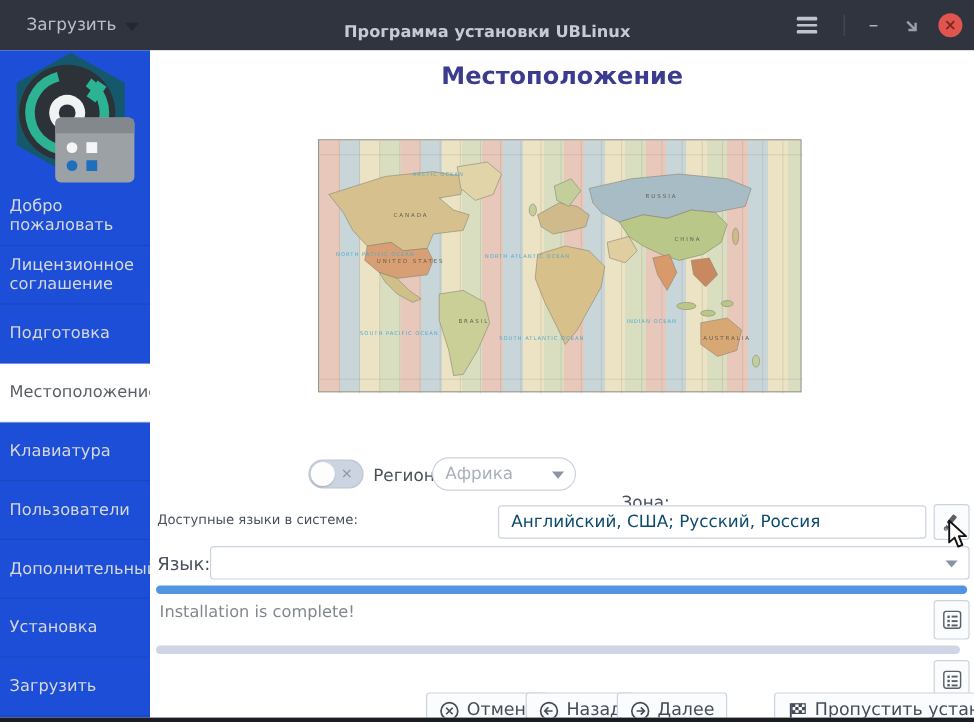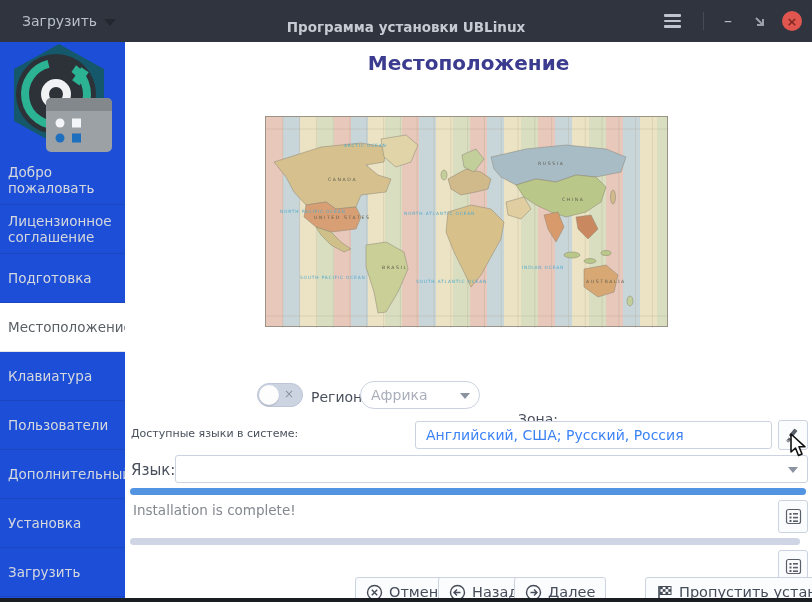--- a/index.html
+++ b/index.html
@@ -42,21 +42,21 @@
   .select-box { position:absolute; height:28px; background:#fff; border:1px solid #ccd3e0; border-radius:3px;
     display:flex; align-items:center; padding:0 26px 0 10px; font-size:14px; color:#a9afba; cursor:pointer;}
   .select-box .chev { position:absolute; right:9px; top:11px; width:0; height:0;
     border-left:5.5px solid transparent; border-right:5.5px solid transparent; border-top:6.5px solid #8b93a1; }
   .toggle { position:absolute; left:132px; top:341px; width:46px; height:24px; border-radius:12px;
     background:#ccd3e1; border:1px solid #bdc5d6; cursor:pointer; }
   .toggle .knob { position:absolute; left:1px; top:1px; width:20px; height:20px; border-radius:50%;
     background:#fdfdfe; box-shadow:0 1px 1px rgba(0,0,0,.15); }
   .toggle .mark { position:absolute; right:8px; top:3px; font-size:12px; color:#8b93a4; }
   .text-input { position:absolute; height:28px; background:#fff; border:1px solid #ccd3e0; border-radius:3px;
-    display:flex; align-items:center; padding:0 10px; font-size:14px; color:#3b82f6; }
+    display:flex; align-items:center; padding:0 10px; font-size:14px; color:#0c4a6e; }
   .icon-btn { position:absolute; width:30px; background:#fbfcfd; border:1px solid #ccd3e0; border-radius:3px;
     display:flex; align-items:center; justify-content:center; cursor:pointer; }
   .progress { position:absolute; height:7px; border-radius:4px; }
   .status-text { position:absolute; left:8px; top:460px; font-size:13.5px; color:#83888f; }
   .footer-btn { position:absolute; top:535px; height:30px; background:#fbfcfd; border:1px solid #ccd3e0; border-radius:3px;
     display:flex; align-items:center; gap:6px; padding:0 10px; font-size:14.5px; color:#454c59; cursor:pointer; white-space:nowrap;}
   .bottom-strip { position:absolute; left:0; top:598px; width:812px; height:4px; background:#1a1d22; }
   .cursor { position:absolute; left:789px; top:433px; pointer-events:none; z-index:50;}
   .map-country { font-size:4.6px; fill:#5f5f50; letter-spacing:1.6px; font-family:"DejaVu Sans",sans-serif;}
   .map-ocean { font-size:4.4px; fill:#54aacb; letter-spacing:0.8px; font-family:"DejaVu Sans",sans-serif;}

